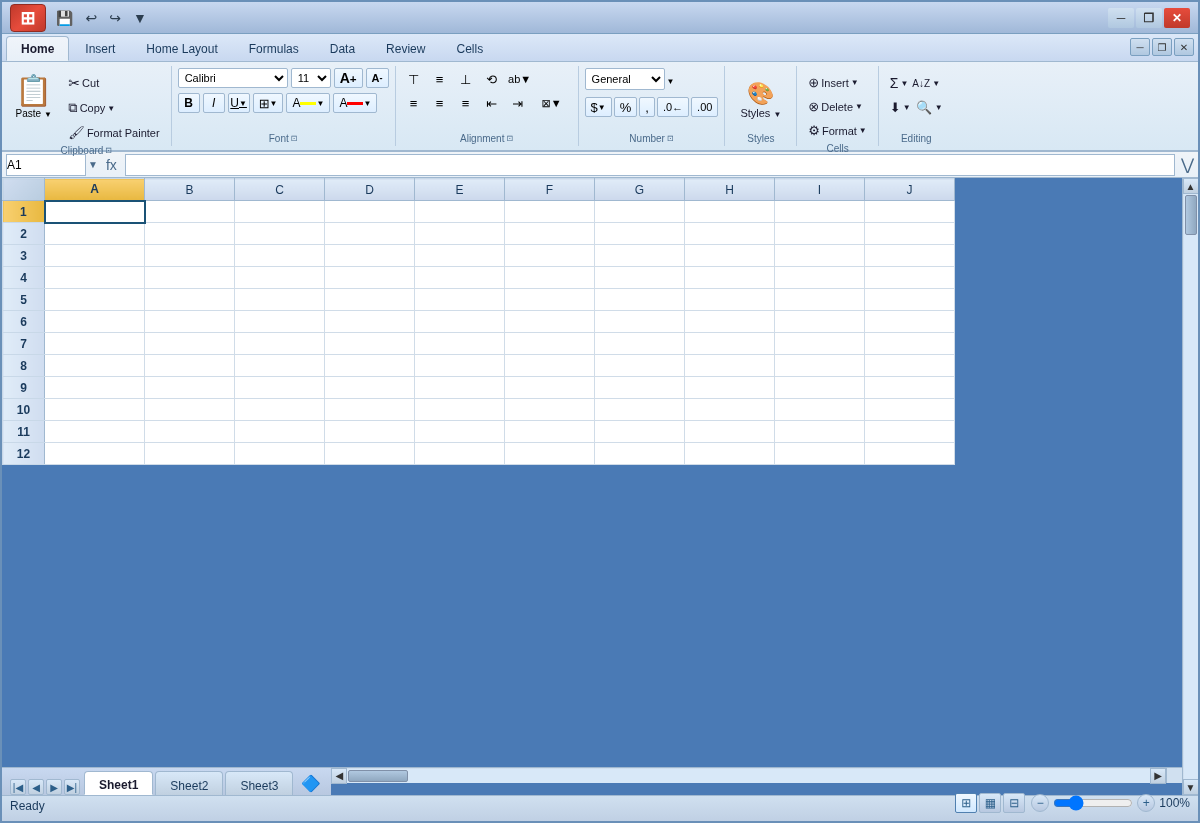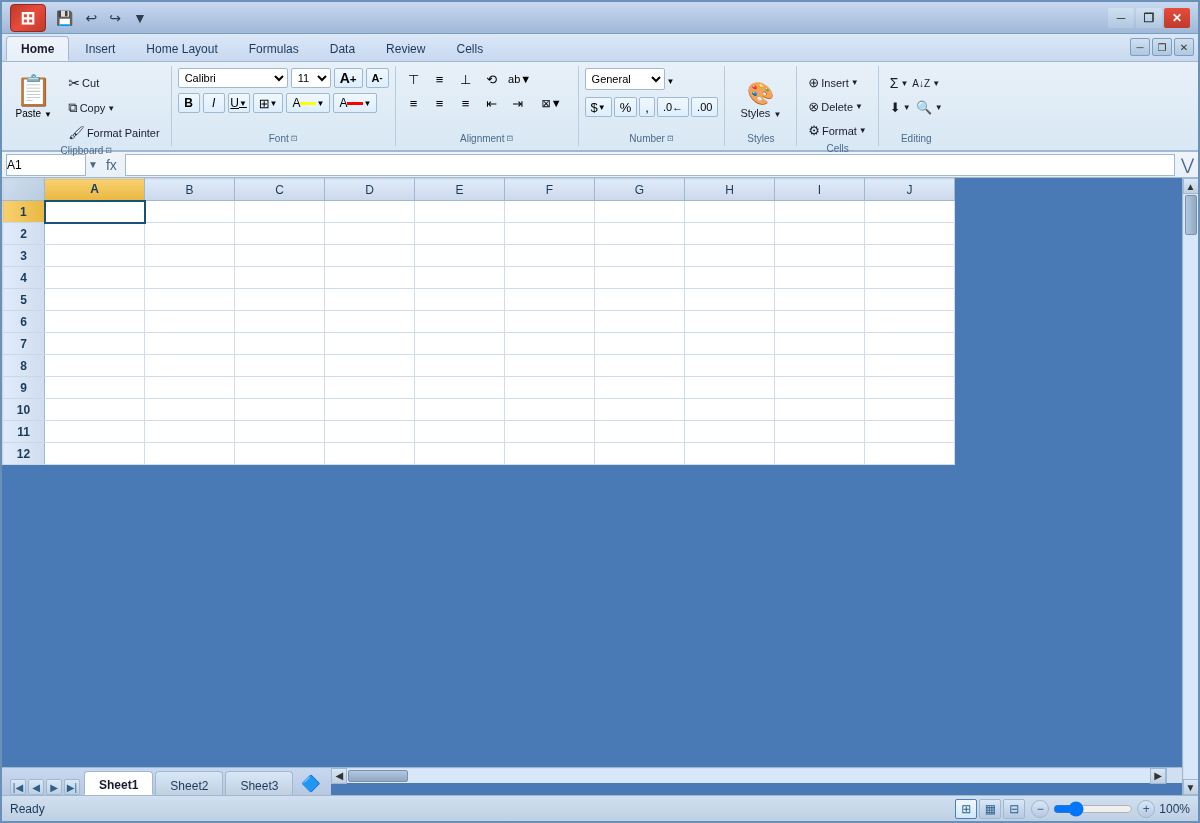--- a/index.html
+++ b/index.html
@@ -243,23 +243,23 @@
       color: #1a1a2e; font-weight: 600;
       border-bottom: 1px solid white;
     }
     .new-sheet-btn { padding: 2px 6px; font-size: 16px; color: #2c5f8a; cursor: pointer; }
 
     
     .status-bar {
       background: linear-gradient(to bottom, #d0e0f0, #c0d0e4);
       height: 26px;
       display: flex;
-      align-items: center;
+      align-items: flex-end;
       justify-content: space-between;
-      padding: 0 8px;
+      padding: 8px 8px;
       border-top: 1px solid #a0b8d0;
     }
     .status-left { font-size: 12px; color: #1a3a5c; }
     .status-right { display: flex; align-items: center; gap: 6px; }
     .view-btns { display: flex; gap: 2px; }
     .view-btn { width: 22px; height: 20px; border: 1px solid #a0b8d0; border-radius: 2px;
       background: linear-gradient(to bottom, #d8e8f8, #b8c8e0); cursor: pointer;
       display: flex; align-items: center; justify-content: center; font-size: 12px; color: #2c5f8a; }
     .view-btn.active { background: linear-gradient(to bottom, #f0f8ff, #d0e8ff); border-color: #5080b0; }
     .zoom-info { display: flex; align-items: center; gap: 4px; font-size: 12px; color: #1a3a5c; }

